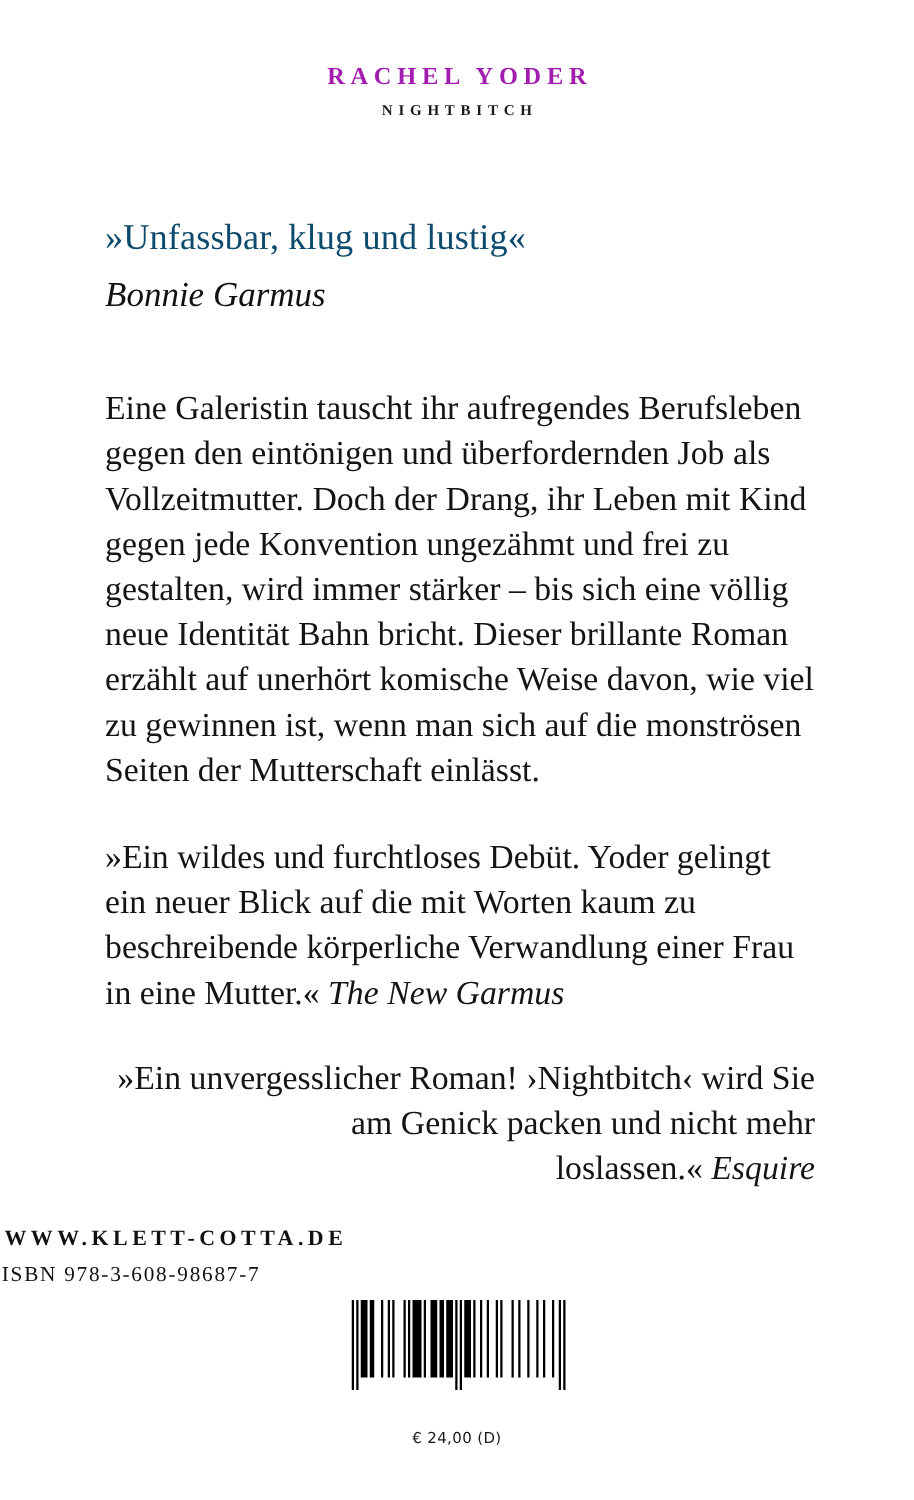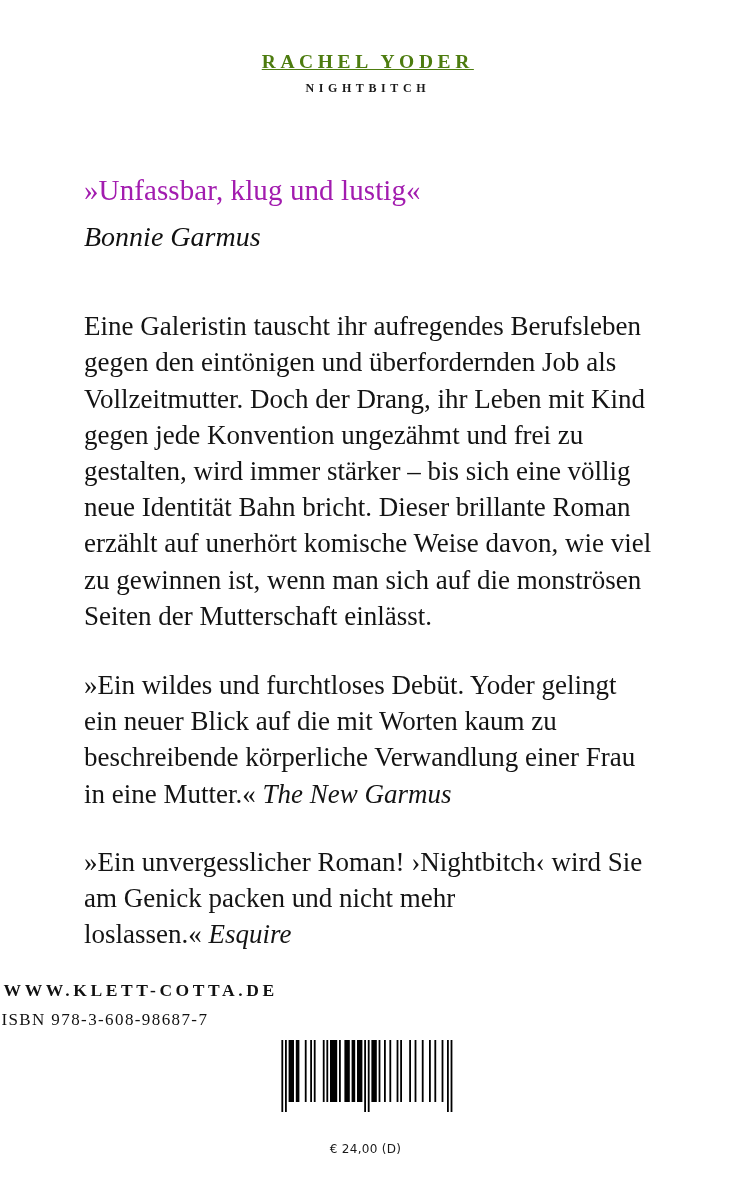--- a/index.html
+++ b/index.html
@@ -28,24 +28,23 @@
     left: 0;
     width: 100%;
     text-align: center;
   }
   .author-name {
     font-family: "Liberation Serif", "DejaVu Serif", serif;
     font-weight: 700;
     font-size: 19.5px;
     letter-spacing: 4.6px;
     text-indent: 4.6px;
-    color: #4d7c0f;
+    color: #a21caf;
     line-height: 1.2;
     margin: 0;
-    text-decoration: underline;
   }
   .book-title {
     font-family: "Liberation Serif", "DejaVu Serif", serif;
     font-weight: 700;
     font-size: 12px;
     letter-spacing: 4.6px;
     text-indent: 4.6px;
     color: #1a1a1a;
     line-height: 1.2;
     margin: 8px 0 0 0;
@@ -57,21 +56,21 @@
     left: 84px;
     top: 172px;
     width: 568px;
   }
 
   .pullquote {
     font-family: "Liberation Serif", "DejaVu Serif", serif;
     font-size: 29px;
     font-weight: 400;
     line-height: 1.25;
-    color: #a21caf;
+    color: #0c4a6e;
     margin: 0;
     letter-spacing: 0.1px;
   }
   .pullquote-source {
     font-family: "Liberation Serif", "DejaVu Serif", serif;
     font-size: 28px;
     font-style: italic;
     font-weight: 400;
     line-height: 1.25;
     color: #111111;
@@ -81,21 +80,21 @@
   .blurb {
     font-family: "Liberation Serif", "DejaVu Serif", serif;
     font-size: 27px;
     line-height: 36.2px;
     color: #141414;
     margin: 0;
     white-space: pre-line;
   }
   .blurb.first { margin-top: 54px; }
   .blurb.second { margin-top: 33px; }
-  .blurb.third  { margin-top: 32px; }
+  .blurb.third  { margin-top: 32px; text-align: right; }
 
   .src {
     font-style: italic;
   }
   .src::before { content: "\00a0"; }
 
   
   .footer {
     position: absolute;
     left: 0;

